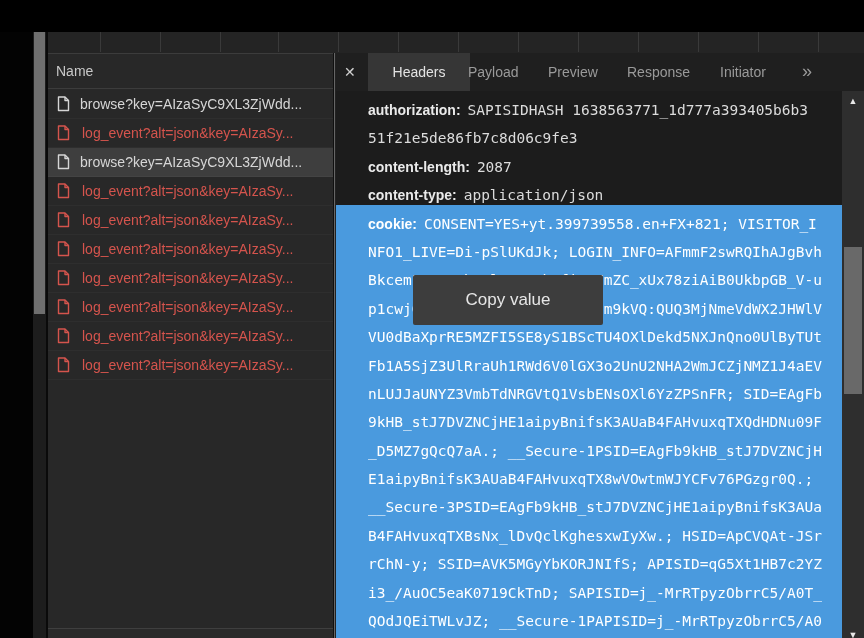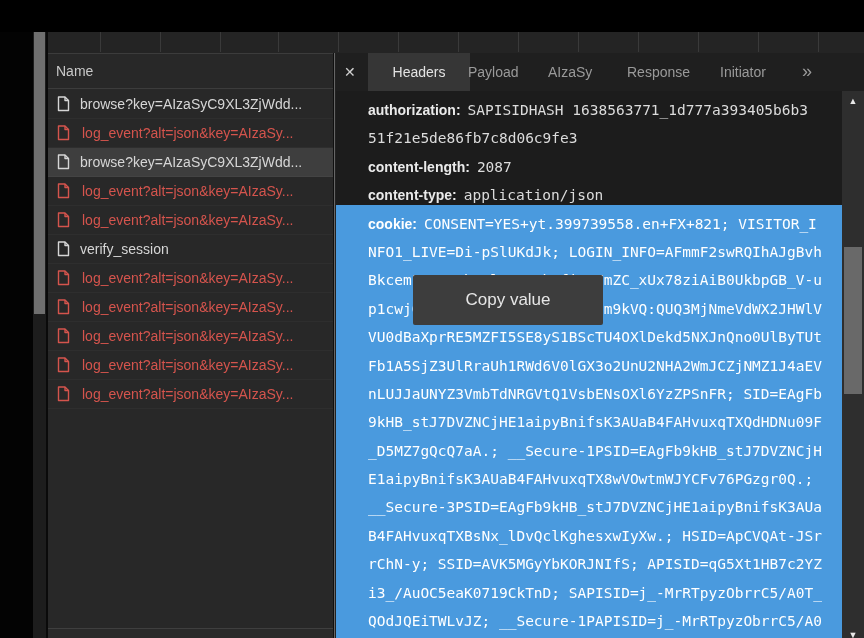--- a/index.html
+++ b/index.html
@@ -139,27 +139,20 @@
     </svg>
     <span class="row-label">log_event?alt=json&amp;key=AIzaSy...</span>
   </div>
         <div class="row error">
     <svg class="doc-ic" width="13" height="16" viewBox="0 0 13 16">
       <path d="M1.5 1 h6.5 l3.5 3.5 v10 h-10 z" fill="none" stroke="currentColor" stroke-width="1.4" stroke-linejoin="round"></path>
       <path d="M8 1 v3.5 h3.5" fill="none" stroke="currentColor" stroke-width="1.4" stroke-linejoin="round"></path>
     </svg>
     <span class="row-label">log_event?alt=json&amp;key=AIzaSy...</span>
   </div>
-        <div class="row ok">
-    <svg class="doc-ic" width="13" height="16" viewBox="0 0 13 16">
-      <path d="M1.5 1 h6.5 l3.5 3.5 v10 h-10 z" fill="none" stroke="currentColor" stroke-width="1.4" stroke-linejoin="round"></path>
-      <path d="M8 1 v3.5 h3.5" fill="none" stroke="currentColor" stroke-width="1.4" stroke-linejoin="round"></path>
-    </svg>
-    <span class="row-label">verify_session</span>
-  </div>
         <div class="row error">
     <svg class="doc-ic" width="13" height="16" viewBox="0 0 13 16">
       <path d="M1.5 1 h6.5 l3.5 3.5 v10 h-10 z" fill="none" stroke="currentColor" stroke-width="1.4" stroke-linejoin="round"></path>
       <path d="M8 1 v3.5 h3.5" fill="none" stroke="currentColor" stroke-width="1.4" stroke-linejoin="round"></path>
     </svg>
     <span class="row-label">log_event?alt=json&amp;key=AIzaSy...</span>
   </div>
         <div class="row error">
     <svg class="doc-ic" width="13" height="16" viewBox="0 0 13 16">
       <path d="M1.5 1 h6.5 l3.5 3.5 v10 h-10 z" fill="none" stroke="currentColor" stroke-width="1.4" stroke-linejoin="round"></path>
@@ -198,21 +191,21 @@
 
   <div class="abs" id="split-a"></div>
   <div class="abs" id="split-b"></div>
   <div class="abs" id="split-c"></div>
 
   <div class="abs" id="tab-bar">
     <div id="close-x">✕</div>
     <div id="tabs-host">
         <div class="tab t0 active">Headers</div>
         <div class="tab t1">Payload</div>
-        <div class="tab t2">AIzaSy</div>
+        <div class="tab t2">Preview</div>
         <div class="tab t3">Response</div>
         <div class="tab t4">Initiator</div>
       </div>
     <div id="tab-more">»</div>
   </div>
 
   <div class="abs" id="headers-content">
       <div class="entry">
     <div class="hline"><span class="hname">authorization:</span><span class="hval">SAPISIDHASH 1638563771_1d777a393405b6b3</span></div>
   <div class="hline">51f21e5de86fb7c8d06c9fe3</div>

